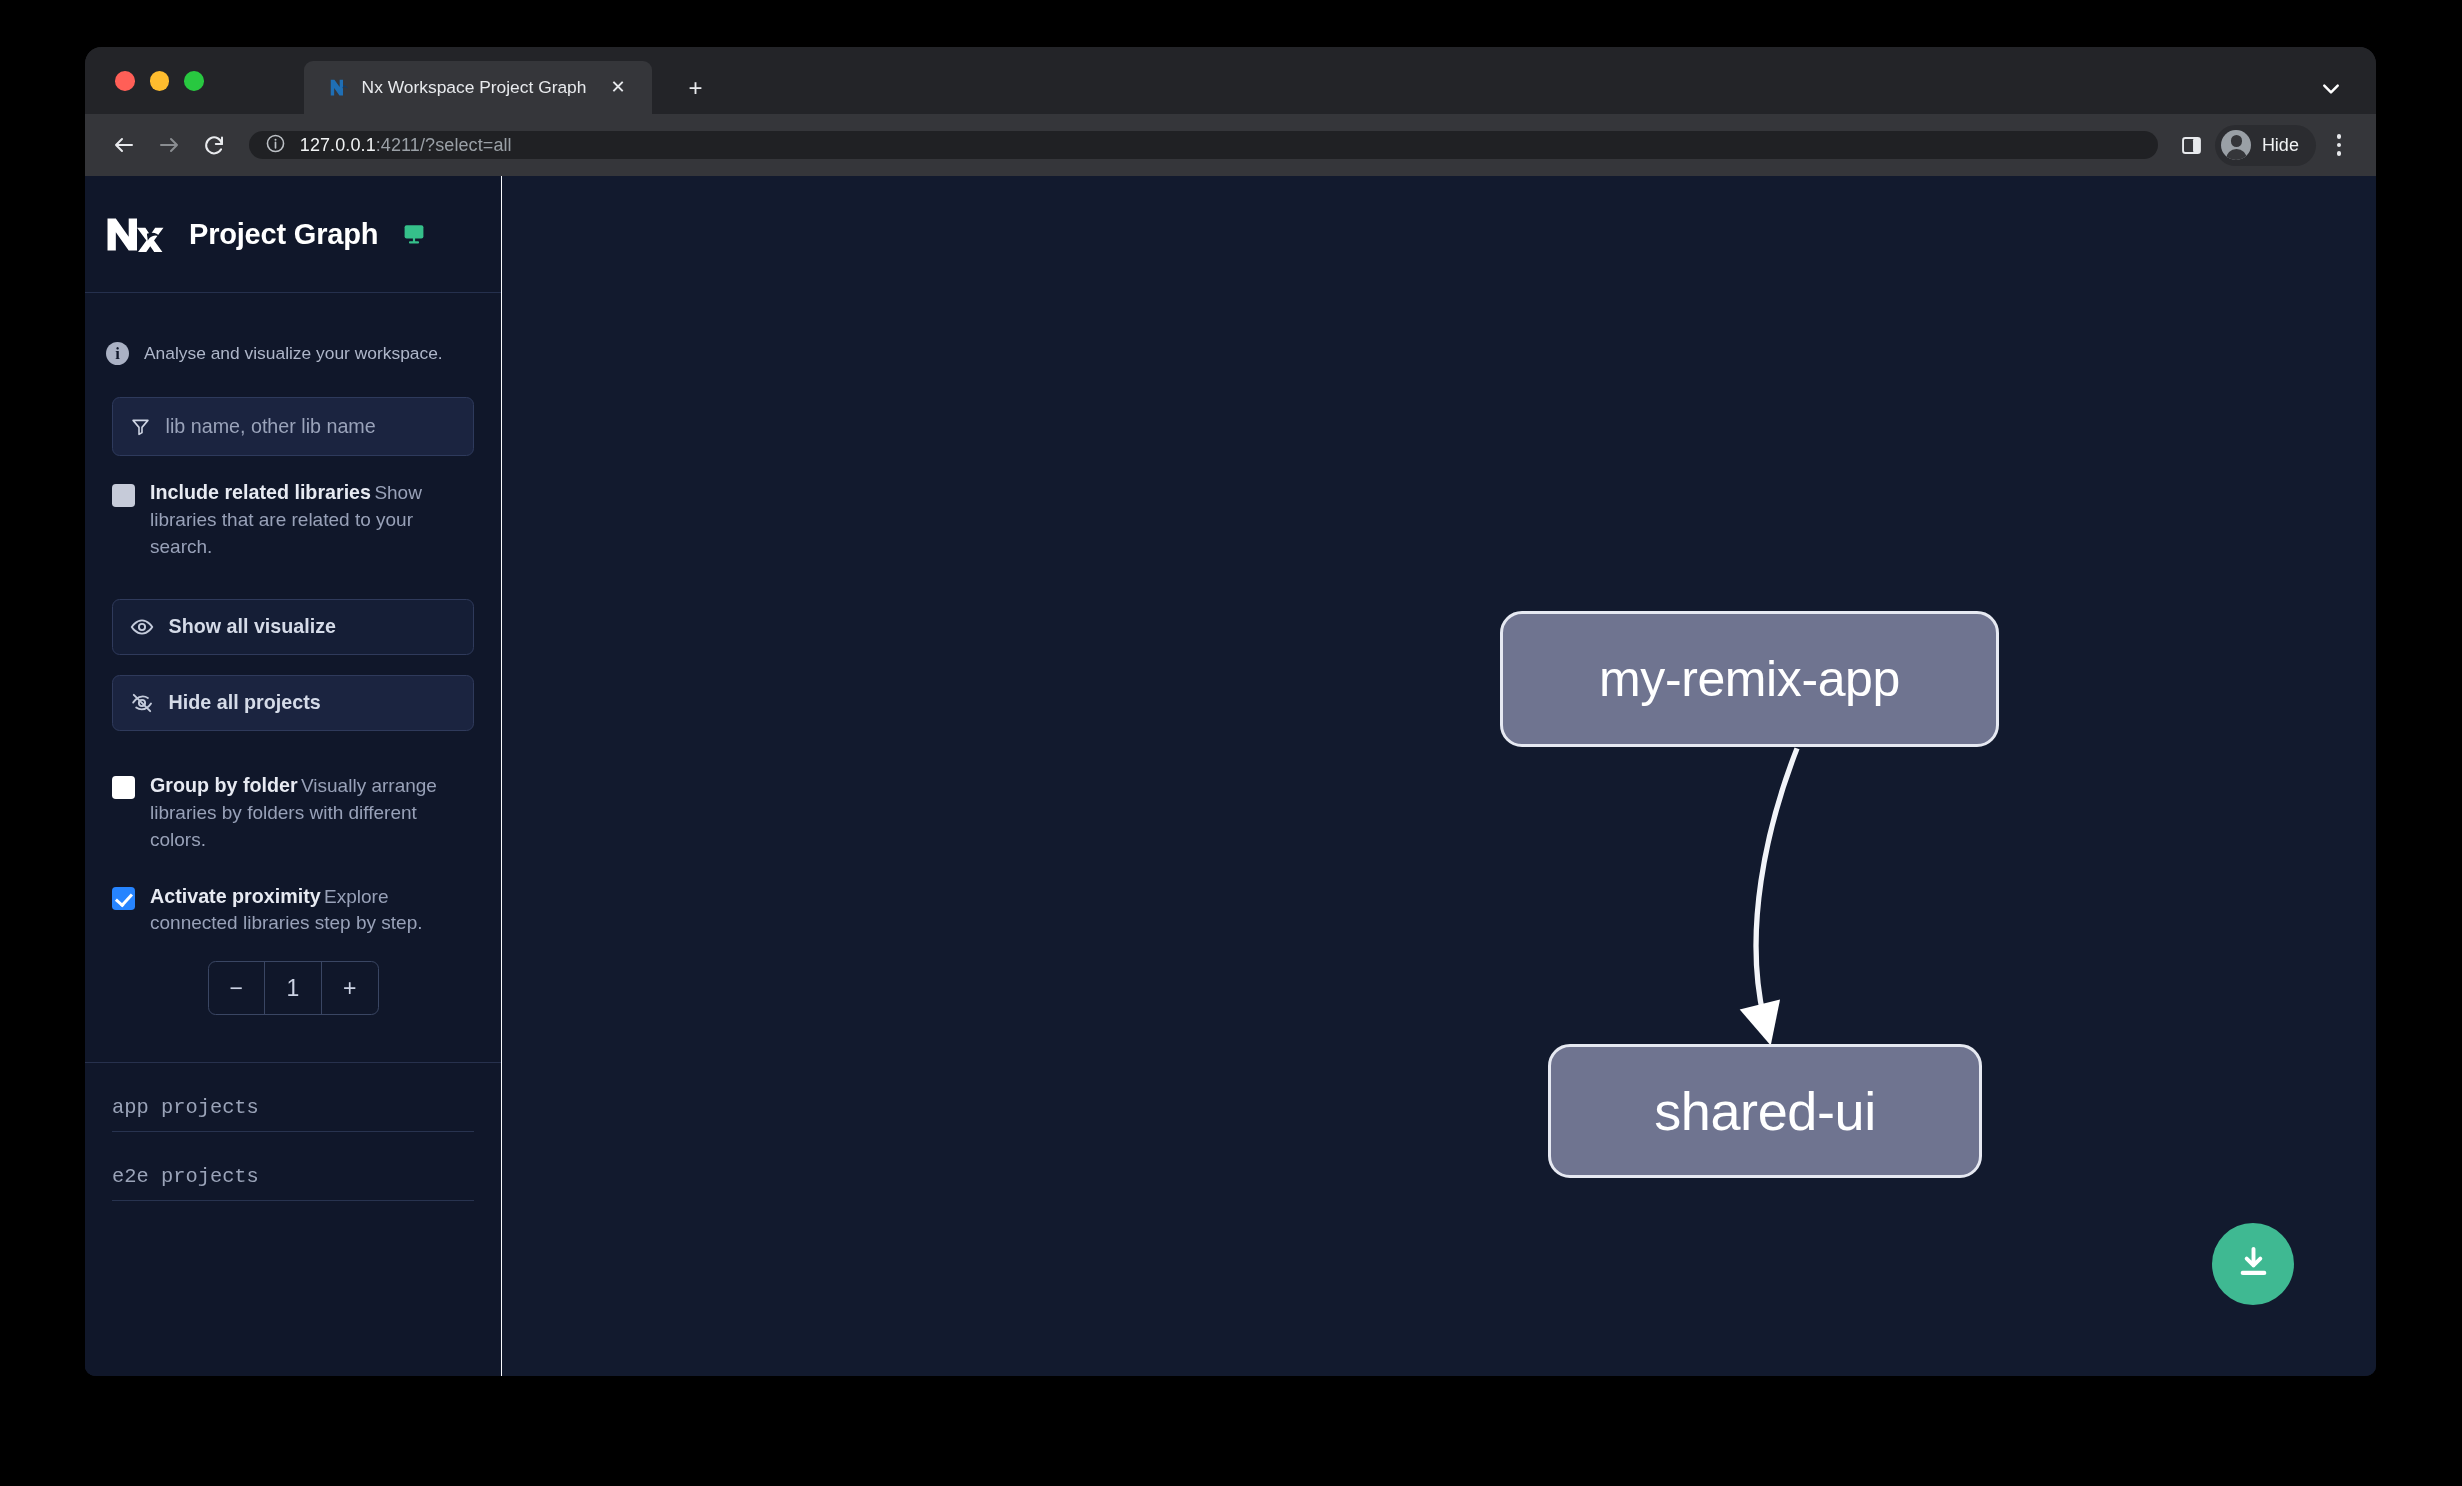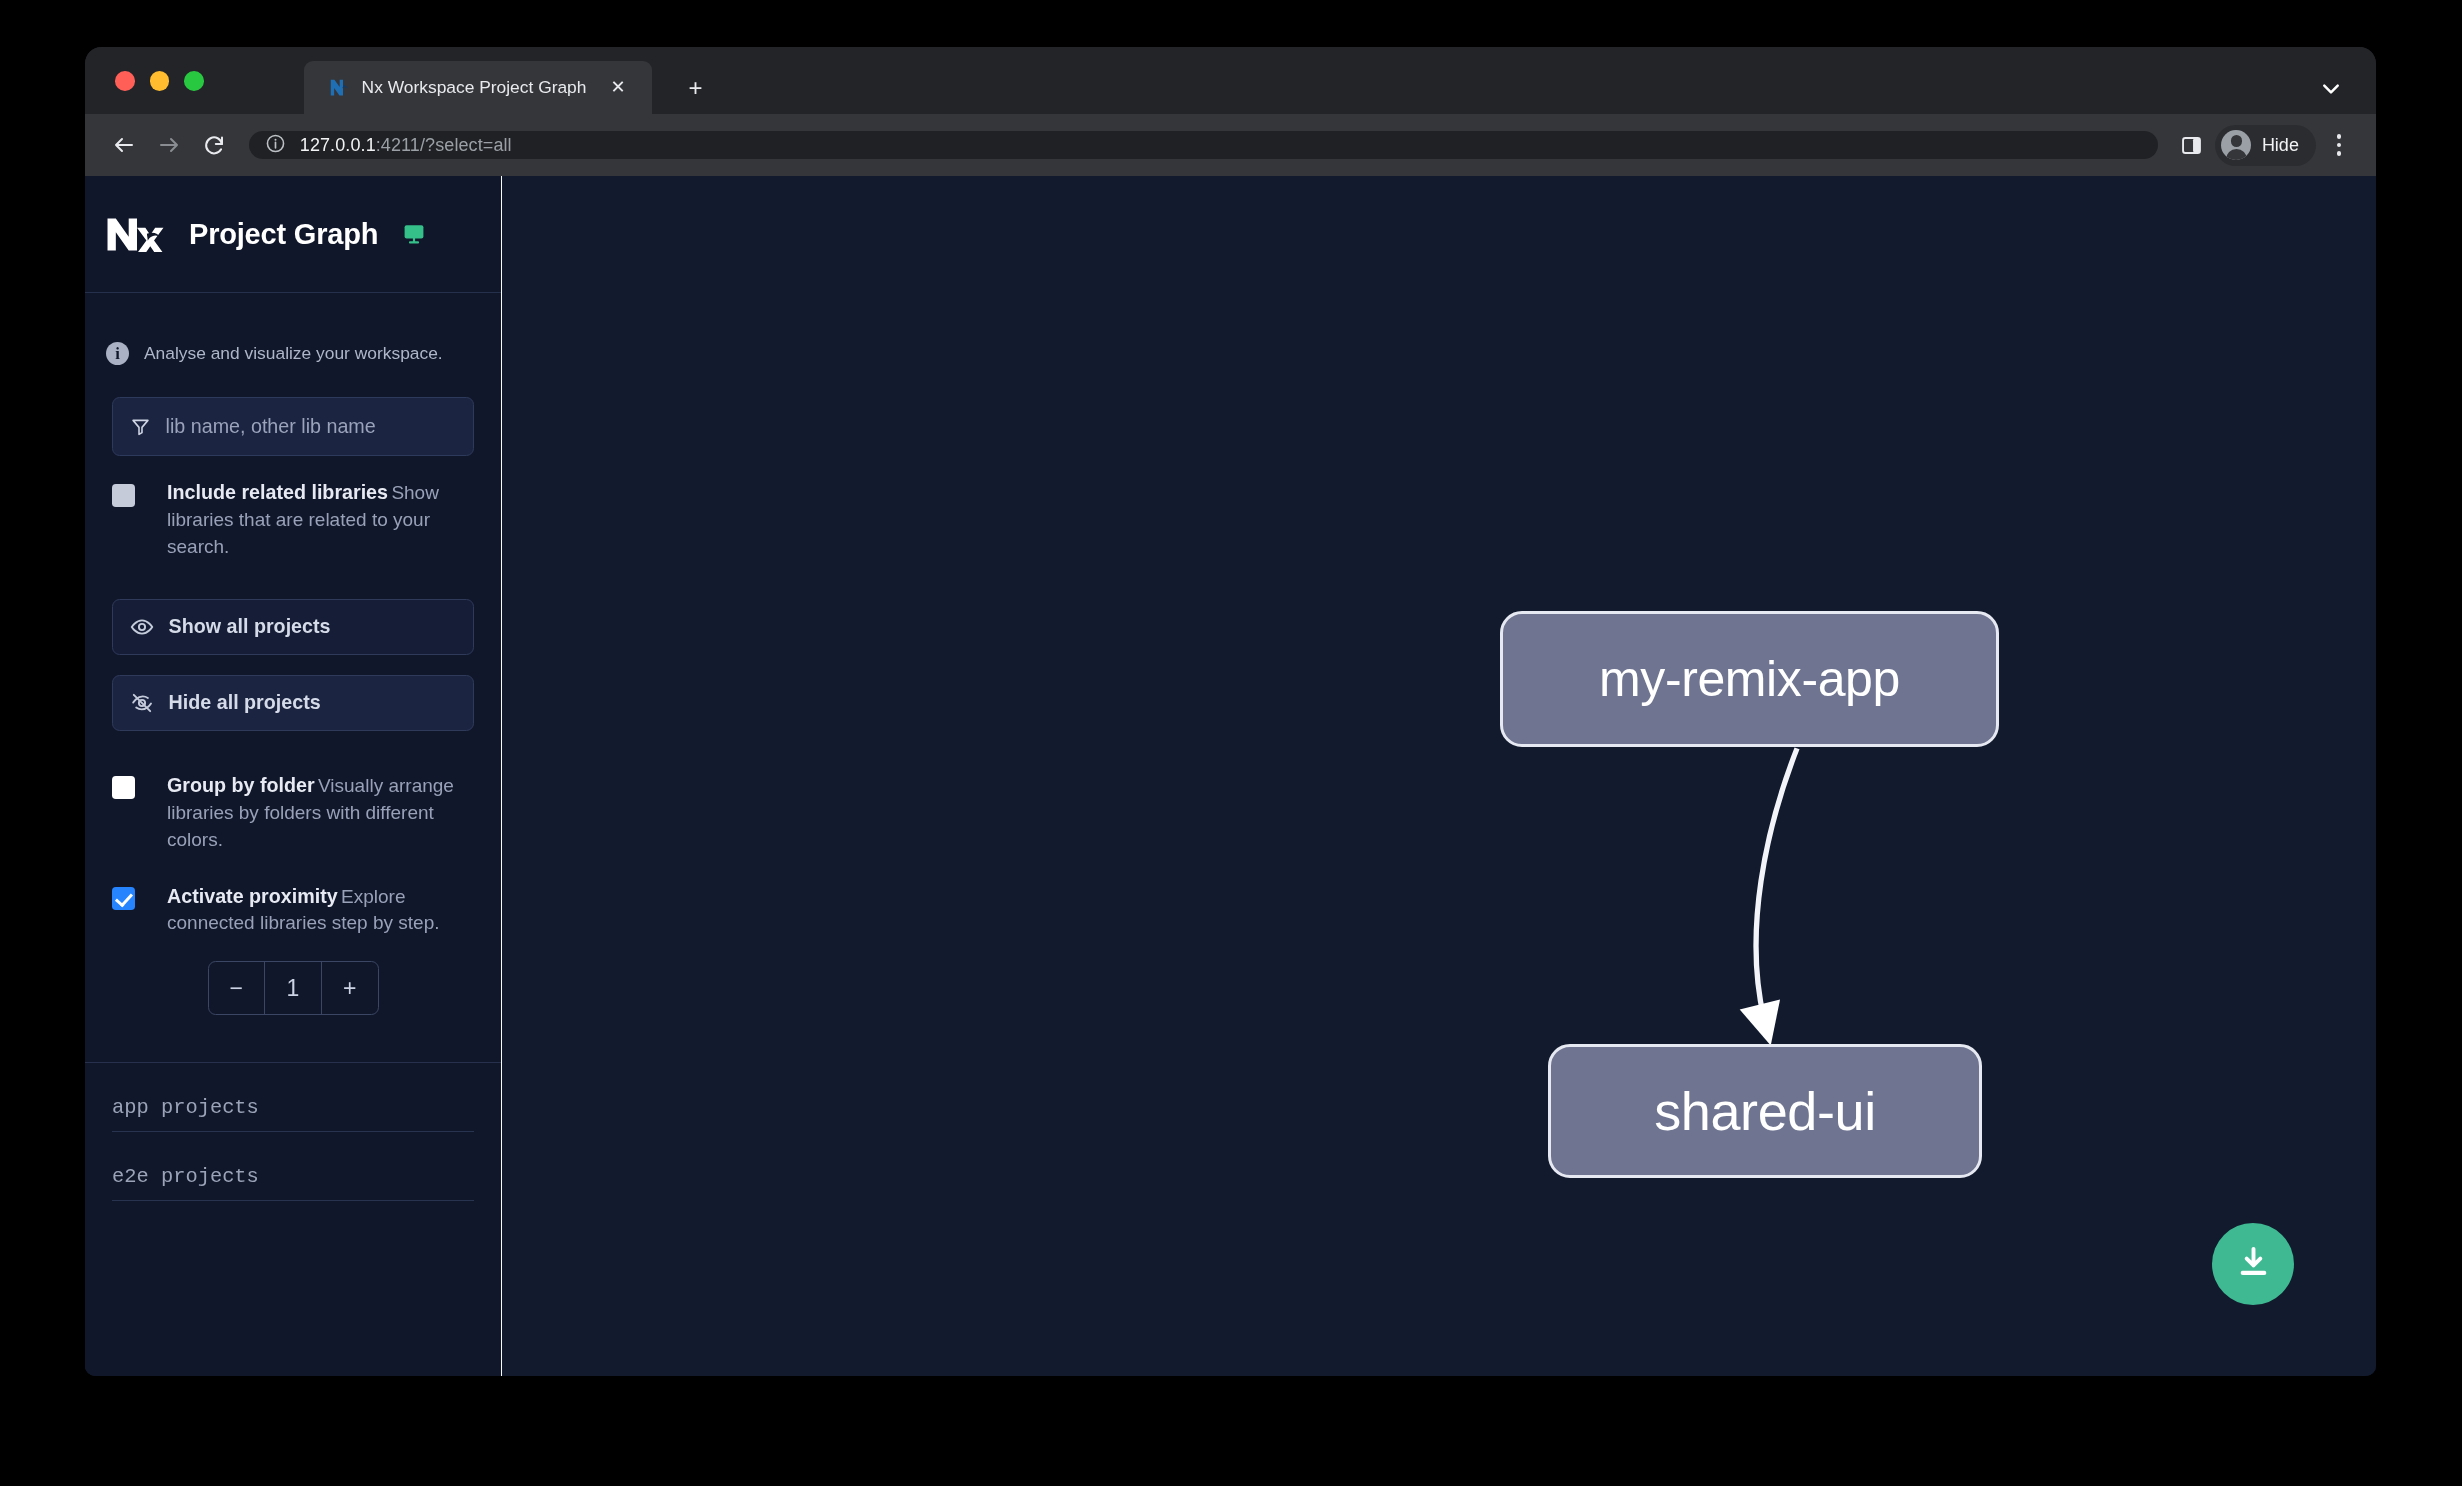--- a/index.html
+++ b/index.html
@@ -240,21 +240,21 @@
     border: none; outline: none;
     color: #e4e8f1;
     font-size: 19.7px;
     font-family: "Liberation Sans", sans-serif;
   }
   #filter-input::placeholder { color: #9aa3ba; }
 
   .check-row {
     display: flex;
     padding: 0 27px;
-    gap: 32px;
+    gap: 15px;
     margin-top: 24px;
   }
   .check-box {
     width: 23px; height: 23px;
     flex: 0 0 23px;
     border-radius: 3.8px;
     margin-top: 3.8px;
     position: relative;
   }
   .check-box.filled { background: #c6cbd9; }
@@ -523,21 +523,21 @@
         </span>
       </div>
 
       <div class="sb-button" id="show-all-projects-button">
         <span class="icn">
           <svg viewBox="0 0 24 24" width="24" height="24" aria-hidden="true">
             <path d="M1.8 12s3.8-6.6 10.2-6.6S22.2 12 22.2 12s-3.8 6.6-10.2 6.6S1.8 12 1.8 12z" fill="none" stroke="currentColor" stroke-width="1.9"></path>
             <circle cx="12" cy="12" r="3.1" fill="none" stroke="currentColor" stroke-width="1.9"></circle>
           </svg>
         </span>
-        <span>Show all projects</span>
+        <span>Show all visualize</span>
       </div>
 
       <div class="sb-button" id="hide-all-projects-button">
         <span class="icn">
           <svg viewBox="0 0 24 24" width="24" height="24" aria-hidden="true">
             <path d="M3.2 11.6s3.7-6.2 9.6-6.2c2 0 3.7.7 5.1 1.6M21 12.6s-3.6 5.8-9.3 5.8c-2.2 0-4-.8-5.5-1.9" fill="none" stroke="currentColor" stroke-width="1.9" stroke-linecap="round"></path>
             <circle cx="12" cy="12" r="3.1" fill="none" stroke="currentColor" stroke-width="1.9"></circle>
             <path d="M3.8 3.8l16.4 16.4" stroke="currentColor" stroke-width="1.9" stroke-linecap="round"></path>
           </svg>
         </span>

